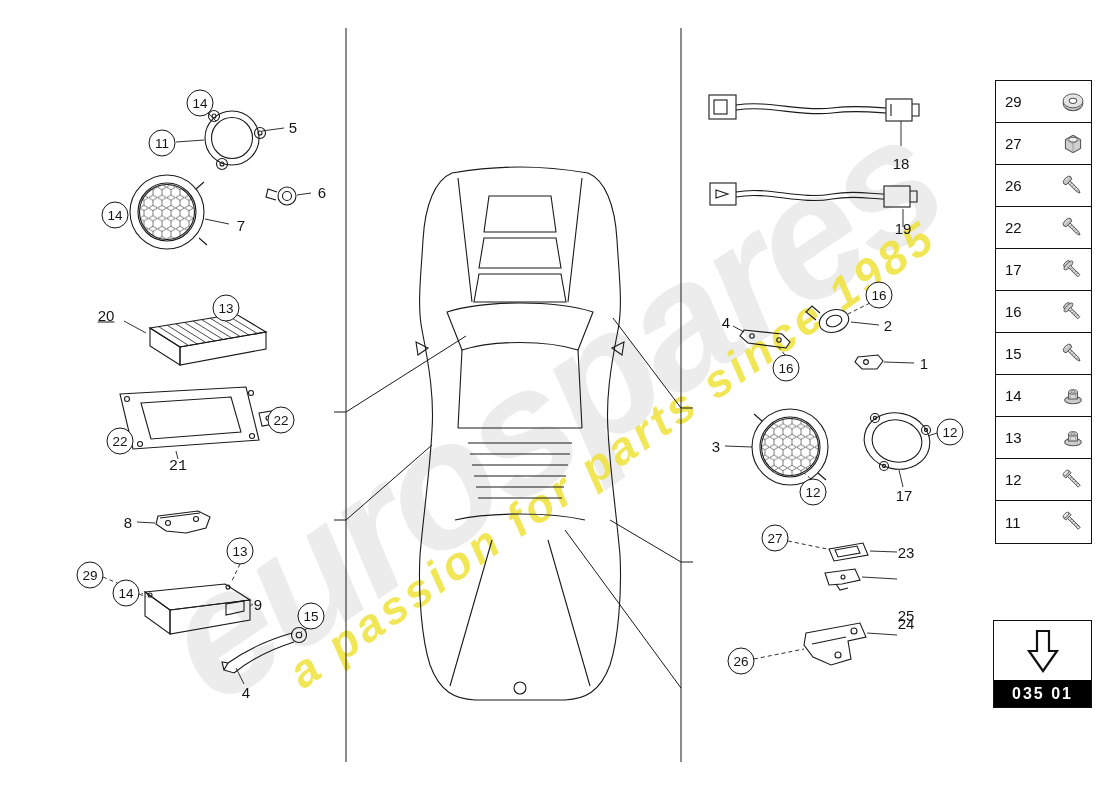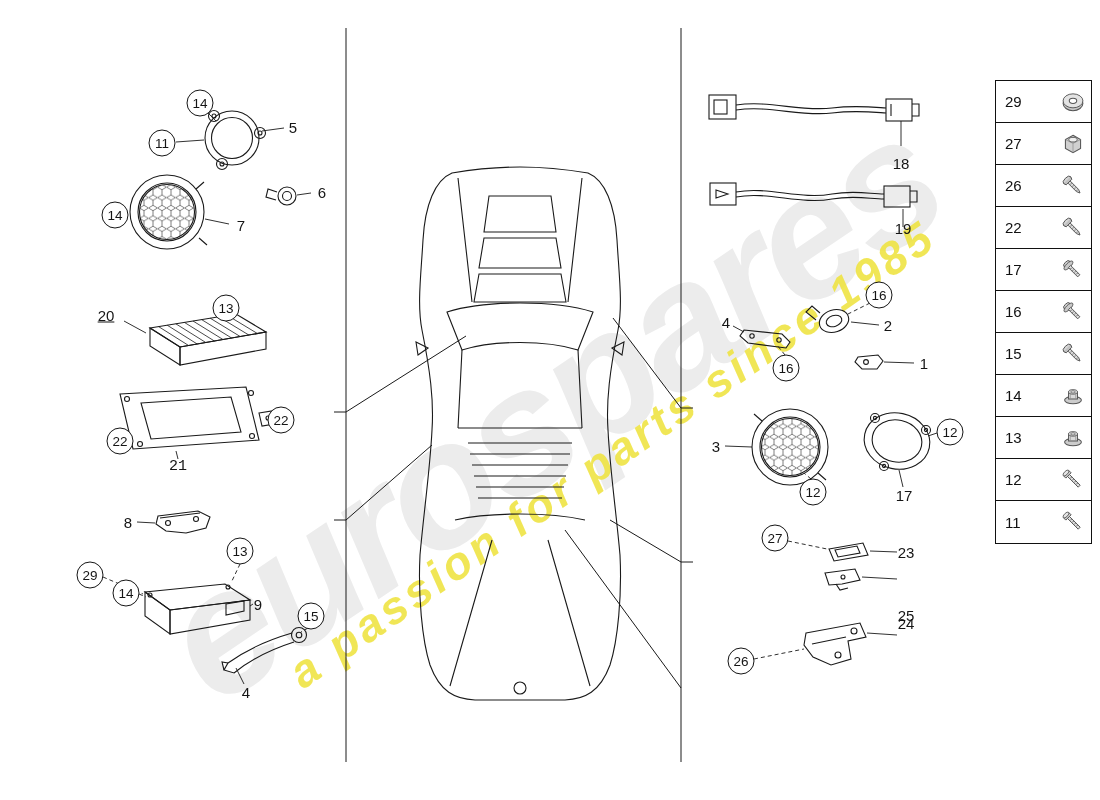--- a/index.html
+++ b/index.html
@@ -387,14 +387,22 @@
         </svg>
       </div>
       <div class="sb-row">
         <span class="sb-num">11</span>
         <svg viewBox="0 0 24 24" class="sb-icon">
           <use href="#sym-hex-bolt"></use>
         </svg>
       </div>
     </div>
 
+  <div class="code-box">
+    <div class="code-arrow">
+      <svg width="40" height="50" viewBox="0 0 40 48">
+        <polygon points="14,4 26,4 26,24 34,24 20,44 6,24 14,24" fill="#fff" stroke="#111" stroke-width="2.2"></polygon>
+      </svg>
+    </div>
+    <div class="code-bar">035 01</div>
+  </div>
 
 </div>
 
 </body></html>

